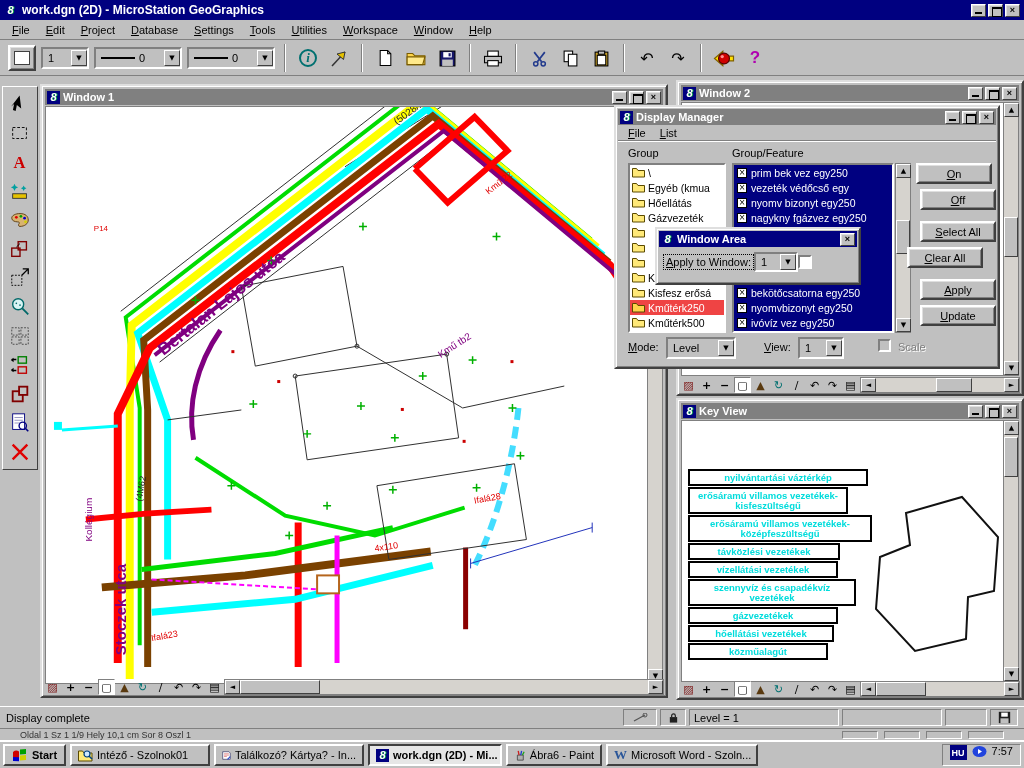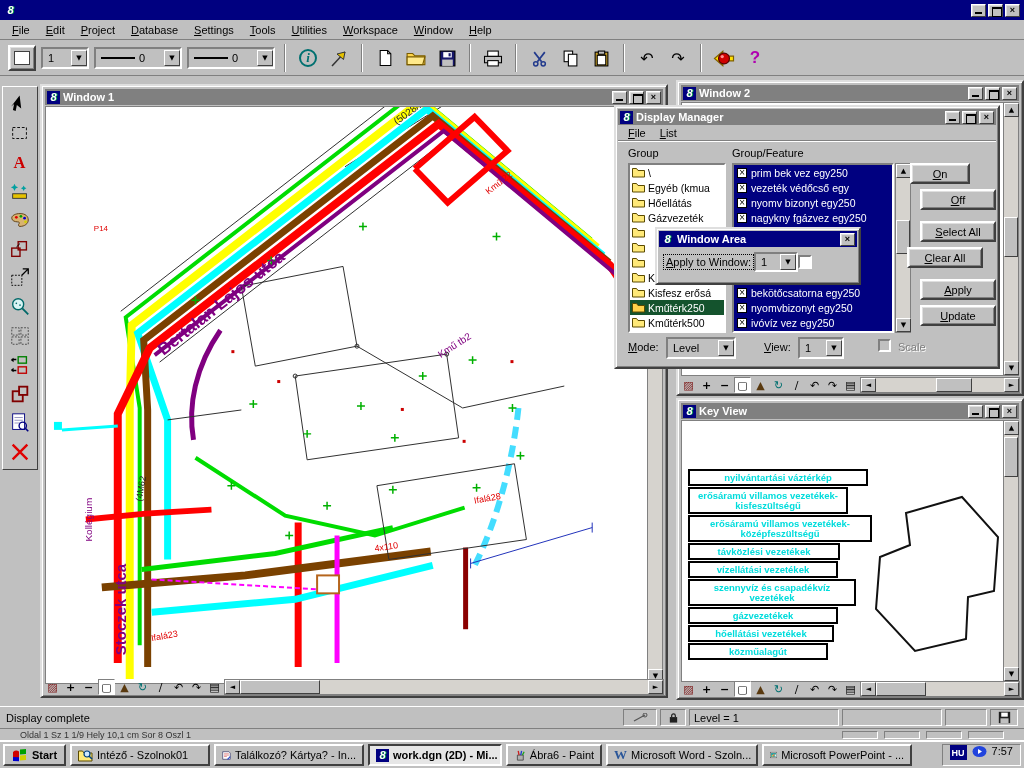--- a/index.html
+++ b/index.html
@@ -36,21 +36,21 @@
 .view-row{position:absolute;left:0;bottom:0;height:18px;display:flex;align-items:center;gap:1px;width:100%;padding:1px 2px}
 .vbtn{width:17px;height:16px;display:flex;align-items:center;justify-content:center;font-size:11px;font-family:"DejaVu Sans",sans-serif}
 .vbtn.pressed{background:#fff;border:1px solid;border-color:#808080 #fff #fff #808080}
 .hscroll{flex:1;height:16px;background:#d6d3ce;display:flex;border:1px solid #808080;position:relative}
 .sarrow{width:15px;height:14px;background:#c0c0c0;border:1px solid;border-color:#fff #404040 #404040 #fff;font-size:7px;display:flex;align-items:center;justify-content:center;font-family:"DejaVu Sans",sans-serif;flex:0 0 auto}
 .thumb{background:#c0c0c0;border:1px solid;border-color:#fff #404040 #404040 #fff}
 .vscroll{position:absolute;top:0;right:0;width:16px;background:#d6d3ce;display:flex;flex-direction:column;border:1px solid #808080}
 
 .lbx{position:absolute;background:#fff;border:2px solid;border-color:#808080 #fff #fff #808080;overflow:hidden}
 .grow{height:15px;display:flex;align-items:center;gap:3px;padding:0 2px;white-space:nowrap;font-size:10.5px}
-.grow.sel{background:#14532d;color:#fff}
+.grow.sel{background:#ef4444;color:#fff}
 .frow{height:15px;display:flex;align-items:center;gap:4px;padding:0 3px;white-space:nowrap;font-size:10.5px;color:#fff}
 .chk{width:10px;height:10px;background:#fff;border:1px solid #000;color:#000;font-size:8px;line-height:8px;text-align:center;font-family:"DejaVu Sans",sans-serif;flex:0 0 auto}
 .btn95{background:#c0c0c0;border:2px solid;border-color:#fff #404040 #404040 #fff;box-shadow:inset 1px 1px 0 #dfdfdf,inset -1px -1px 0 #808080;font-size:11px;text-align:center}
 
 .legend-box{border:2px solid #000;background:#fff;color:#00dcdc;font-weight:bold;display:flex;align-items:center;justify-content:center;text-align:center;line-height:10px;font-size:9.5px;margin-bottom:1px}
 
 .statusbar{position:absolute;left:0;top:706px;width:1024px;height:22px;background:#c0c0c0;border-top:1px solid #fff;display:flex;align-items:center;padding:0 6px;gap:3px}
 .scell{height:17px;border:1px solid;border-color:#808080 #fff #fff #808080;display:flex;align-items:center;padding:0 4px;gap:3px}
 .wordstrip{position:absolute;left:0;top:728px;width:1024px;height:12px;background:#c0c0c0;border-top:1px solid #808080;overflow:hidden;font-size:9px;color:#333;display:flex;align-items:center;gap:30px;padding:0 20px;white-space:nowrap}
 .wscell{width:36px;height:8px;border:1px solid;border-color:#808080 #fff #fff #808080;flex:0 0 auto}
@@ -59,20 +59,21 @@
 .task-active{border-color:#404040 #fff #fff #404040;background:#e6e6e6;font-weight:bold}
 .tray{margin-left:auto;height:22px;border:1px solid;border-color:#808080 #fff #fff #808080;display:flex;align-items:flex-start;gap:5px;padding:0 7px}
 .hu{width:17px;height:15px;background:#000080;color:#fff;font-size:9px;font-weight:bold;display:flex;align-items:center;justify-content:center}
 .map-client{position:absolute;background:#fff;border:1px solid #808080;overflow:hidden}
 </style>
 </head>
 <body>
 
 <div class="titlebar-main">
   <span class="mslogo">8</span>
+  <span>work.dgn (2D) - MicroStation GeoGraphics</span>
   <span class="wbtns">
     <span class="wb wb-min"></span>
     <span class="wb wb-max"></span>
     <span class="wb">×</span>
   </span>
 </div>
 
 <div class="menubar">
   <span class="menu-item ul">File</span>
   <span class="menu-item ul">Edit</span>
@@ -550,21 +551,21 @@
           <span class="chk">×</span>
           <span>ivóvíz vez egy250</span>
         </div>
     </div>
     <div class="vscroll" style="left:277px;top:22px;height:170px;right:auto;position:absolute">
       <span class="sarrow g">▲</span>
       <span class="thumb" style="height:34px;margin-top:42px;width:14px"></span>
       <span class="sarrow g" style="margin-top:auto">▼</span>
     </div>
 
-    <button class="btn95 ul" style="position:absolute;left:292px;top:22px;width:60px;height:21px">On</button>
+    <button class="btn95 ul" style="position:absolute;left:298px;top:22px;width:76px;height:21px">On</button>
     <button class="btn95 ul" style="position:absolute;left:302px;top:48px;width:76px;height:21px">Off</button>
     <button class="btn95 ul" style="position:absolute;left:302px;top:80px;width:76px;height:21px">Select All</button>
     <button class="btn95 ul" style="position:absolute;left:289px;top:106px;width:76px;height:21px">Clear All</button>
     <button class="btn95 ul" style="position:absolute;left:302px;top:138px;width:76px;height:21px">Apply</button>
     <button class="btn95 ul" style="position:absolute;left:302px;top:164px;width:76px;height:21px">Update</button>
 
     <span class="ul" style="position:absolute;left:10px;top:200px">Mode:</span>
     <span class="combo" style="position:absolute;left:48px;top:196px;width:70px">
         <span>Level</span>
         <span class="carrow g">▼</span>
@@ -743,30 +744,20 @@
         <path d="M6 6L5 1" stroke="#cc2020" stroke-width="1.6"></path>
         <path d="M8 6l1-5" stroke="#2040cc" stroke-width="1.6"></path>
         <path d="M10 6l2-4" stroke="#20a020" stroke-width="1.6"></path>
       </svg>
     <span>Ábra6 - Paint</span>
   </span>
   <span class="task" style="width:152px">
     <span style="color:#2a5699;font-weight:bold;font-family:'Liberation Serif',serif;font-size:13px">W</span>
     <span>Microsoft Word - Szoln...</span>
   </span>
-  <span class="task" style="width:150px">
-    <svg width="14" height="12" viewBox="0 0 14 12">
-        <rect x="0.5" y="0.5" width="13" height="11" fill="#f5f5f5" stroke="#444"></rect>
-        <rect x="2" y="2" width="10" height="8" fill="#30a0a0"></rect>
-        <rect x="3.5" y="6" width="2" height="3" fill="#ffd040"></rect>
-        <rect x="6.5" y="4" width="2" height="5" fill="#ff8040"></rect>
-        <rect x="9.5" y="5" width="2" height="4" fill="#fff"></rect>
-      </svg>
-    <span>Microsoft PowerPoint - ...</span>
-  </span>
   <span class="tray">
     <span class="hu">HU</span>
     <svg width="15" height="13" viewBox="0 0 15 13">
         <ellipse cx="7.5" cy="6.5" rx="7" ry="5.5" fill="#2244dd"></ellipse>
         <path d="M6 4l4 2.5L6 9z" fill="#fff"></path>
       </svg>
     <span>7:57</span>
   </span>
 </div>
 

